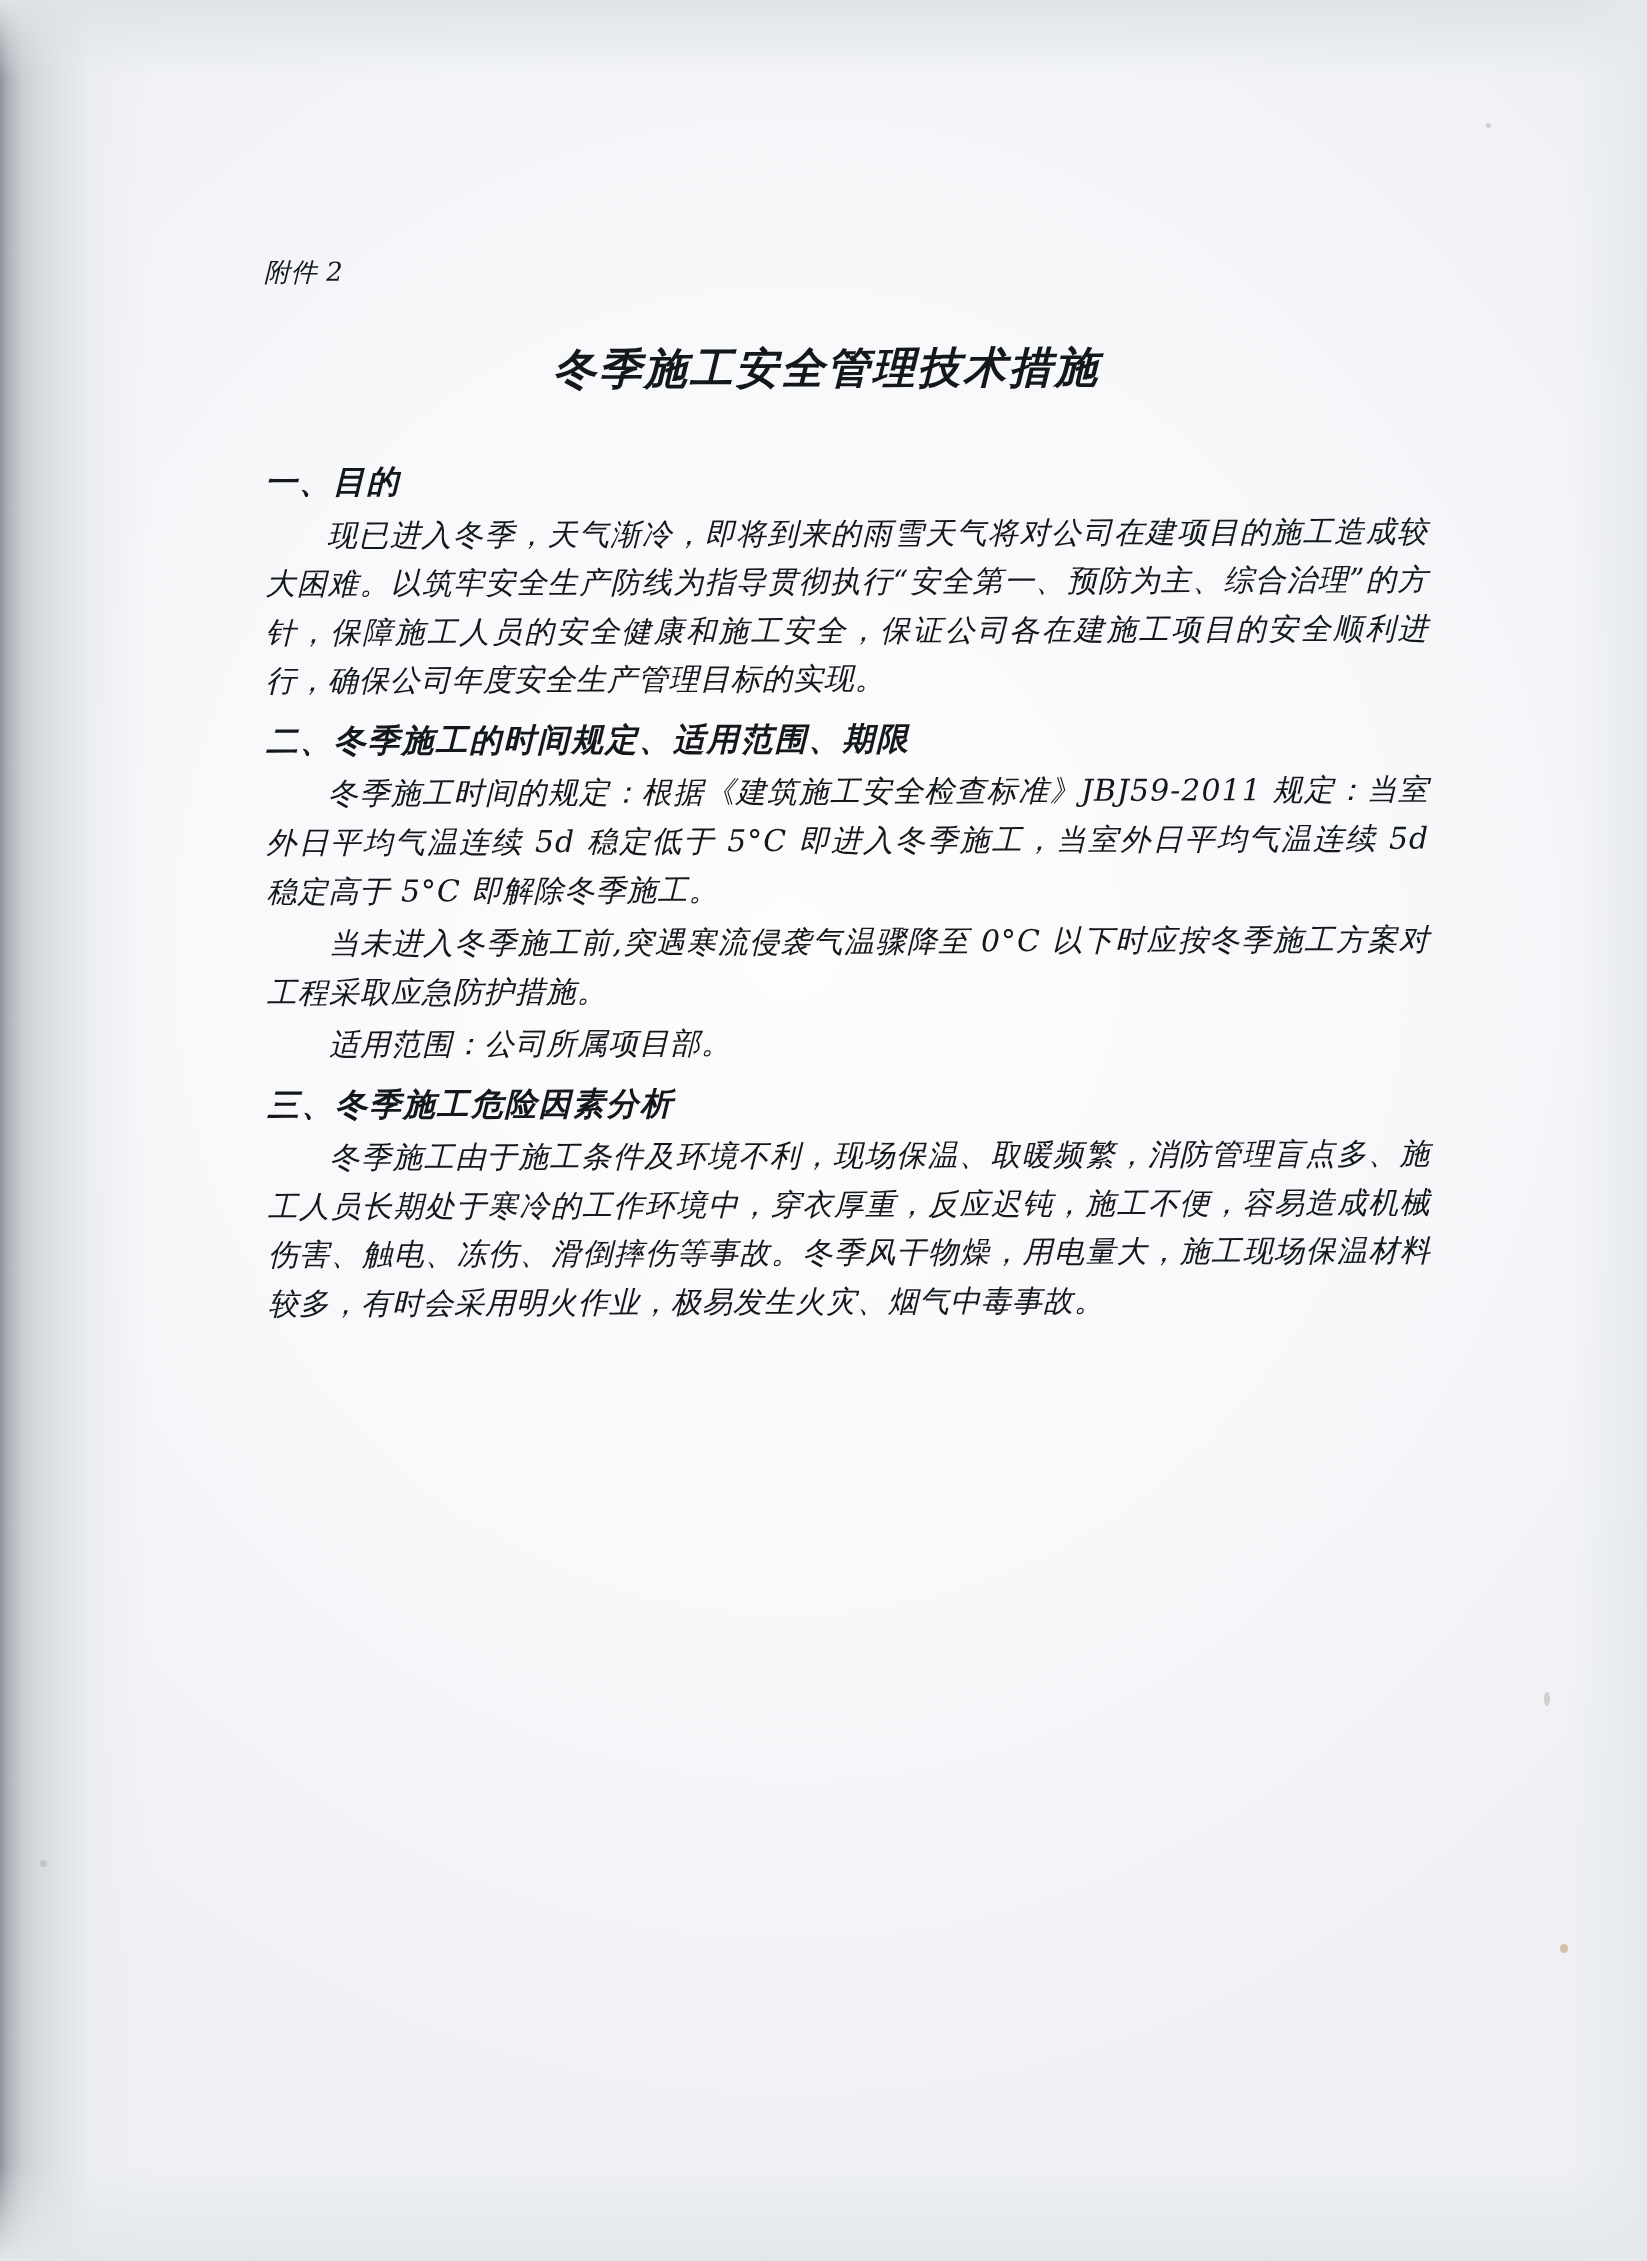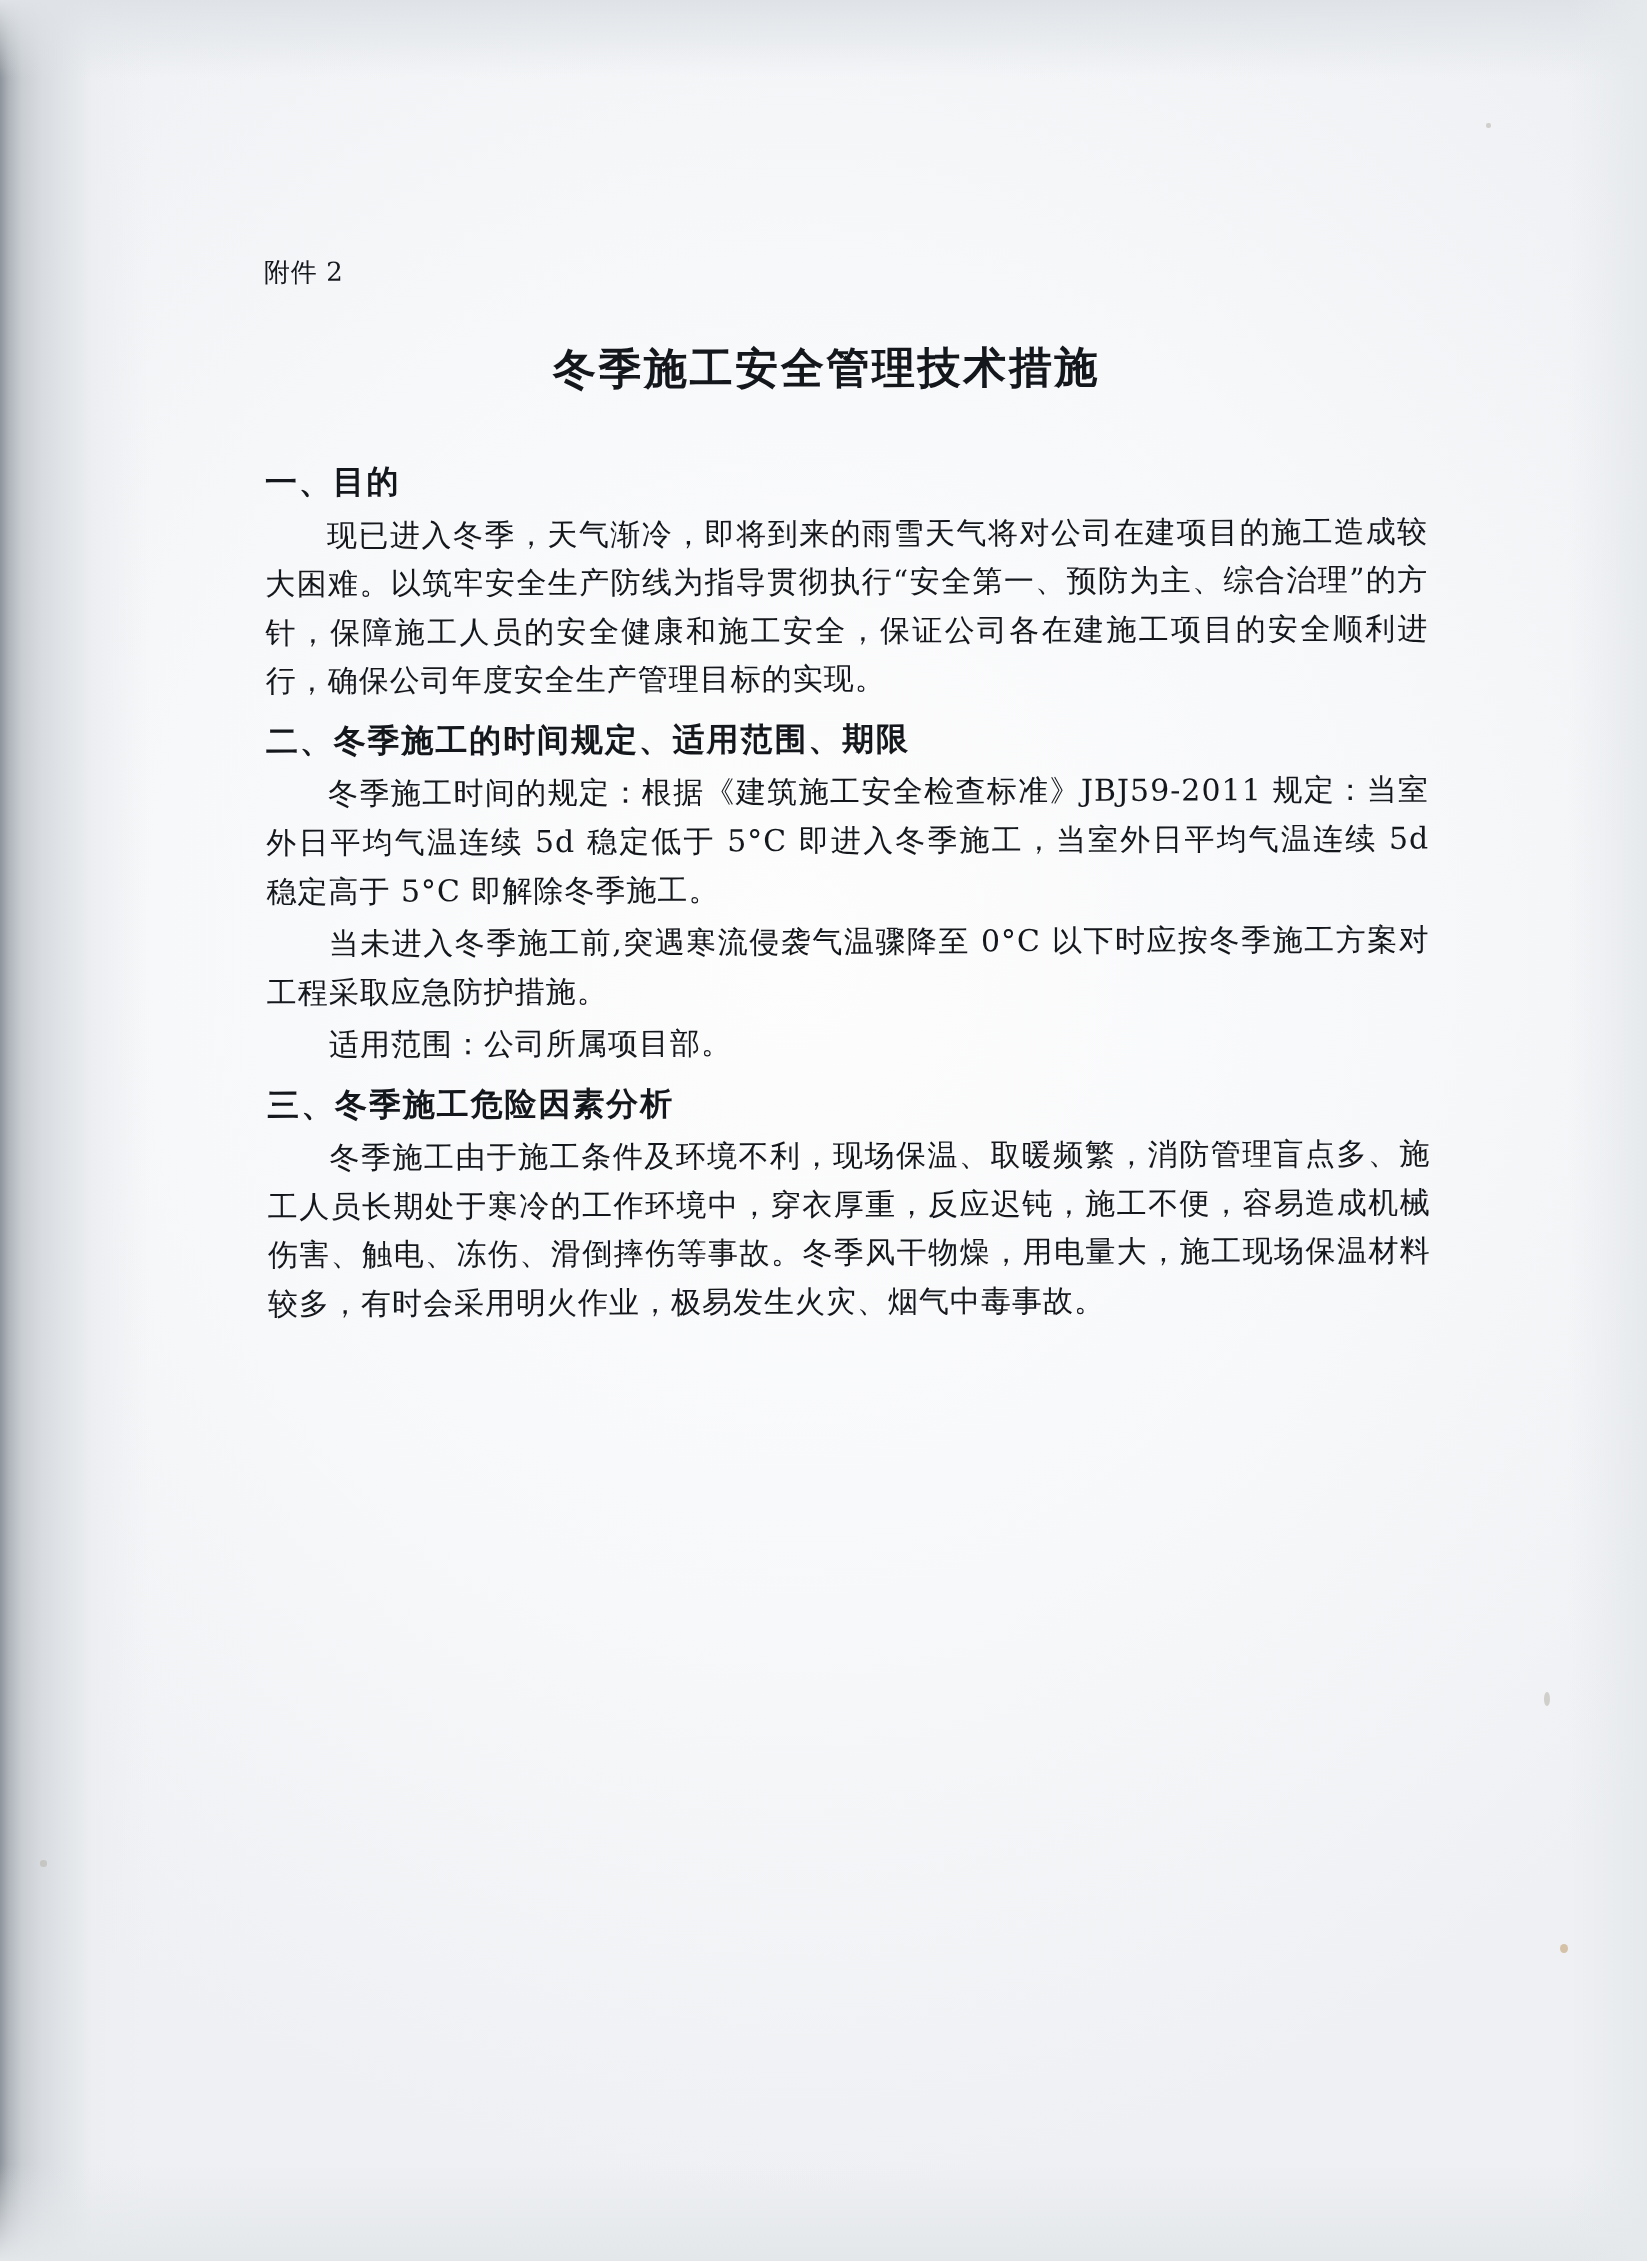--- a/index.html
+++ b/index.html
@@ -14,20 +14,21 @@
     overflow: hidden;
     font-family: "DejaVu Serif", serif;
   }
 
   
   .page {
     position: absolute;
     inset: 0;
     background:
       radial-gradient(ellipse 70% 55% at 48% 42%, #fdfdfd 0%, #f7f8fa 55%, #eef0f3 100%);
+    font-style: italic;
   }
   
   .shade-left {
     position: absolute;
     left: 0; top: 0; bottom: 0;
     width: 149px;
     background: linear-gradient(to right, #b9bec4 0%, #d8dce0 28%, #eceef1 62%, rgba(245,246,248,0) 100%);
     pointer-events: none;
   }
   .shade-left-edge {

